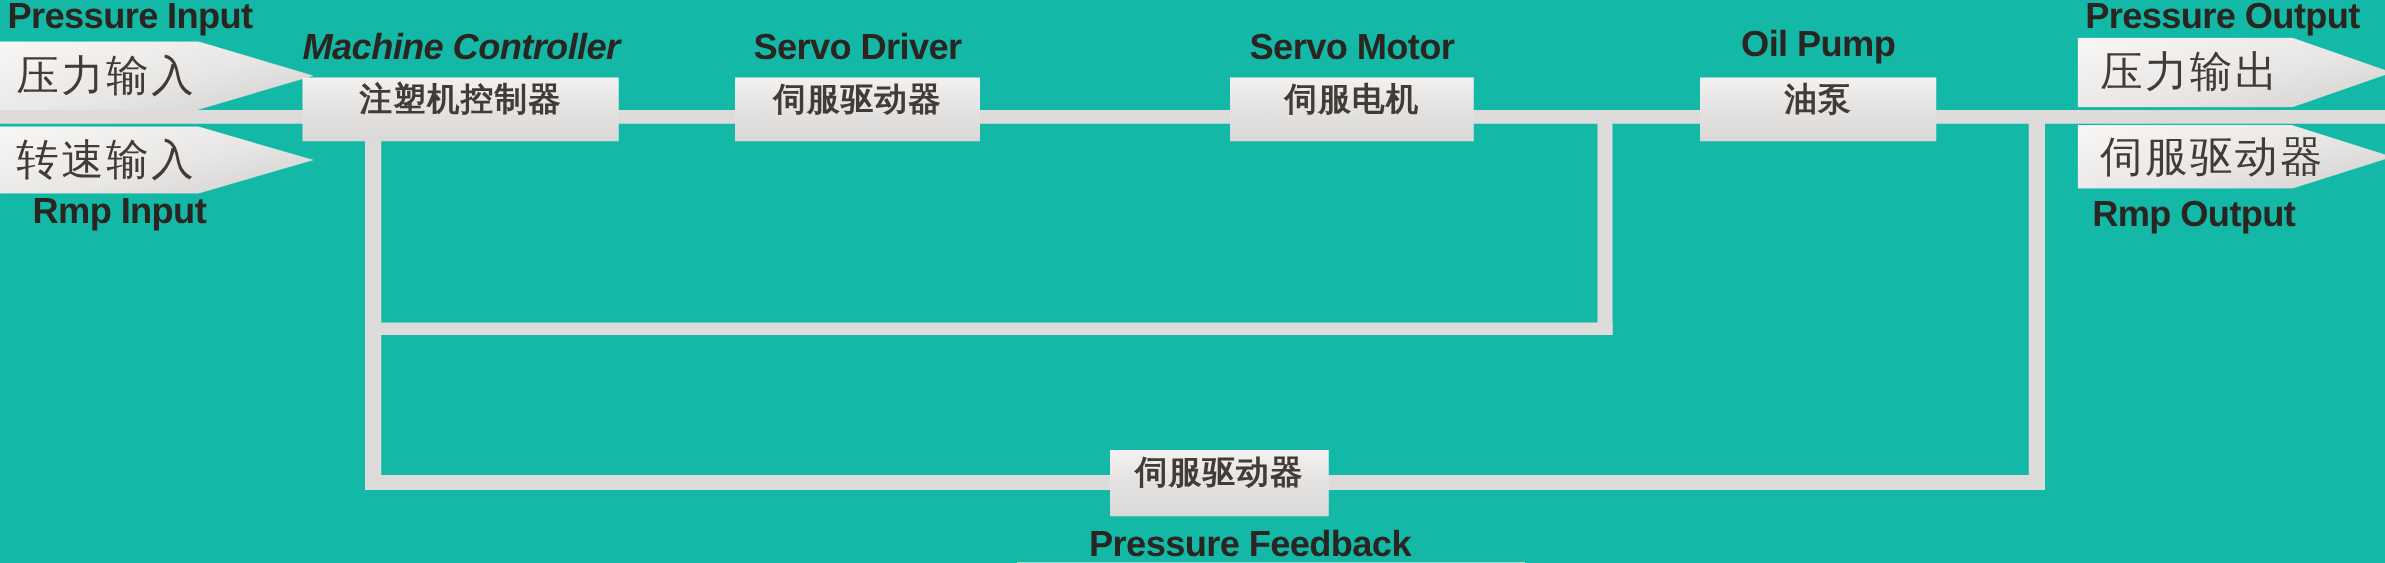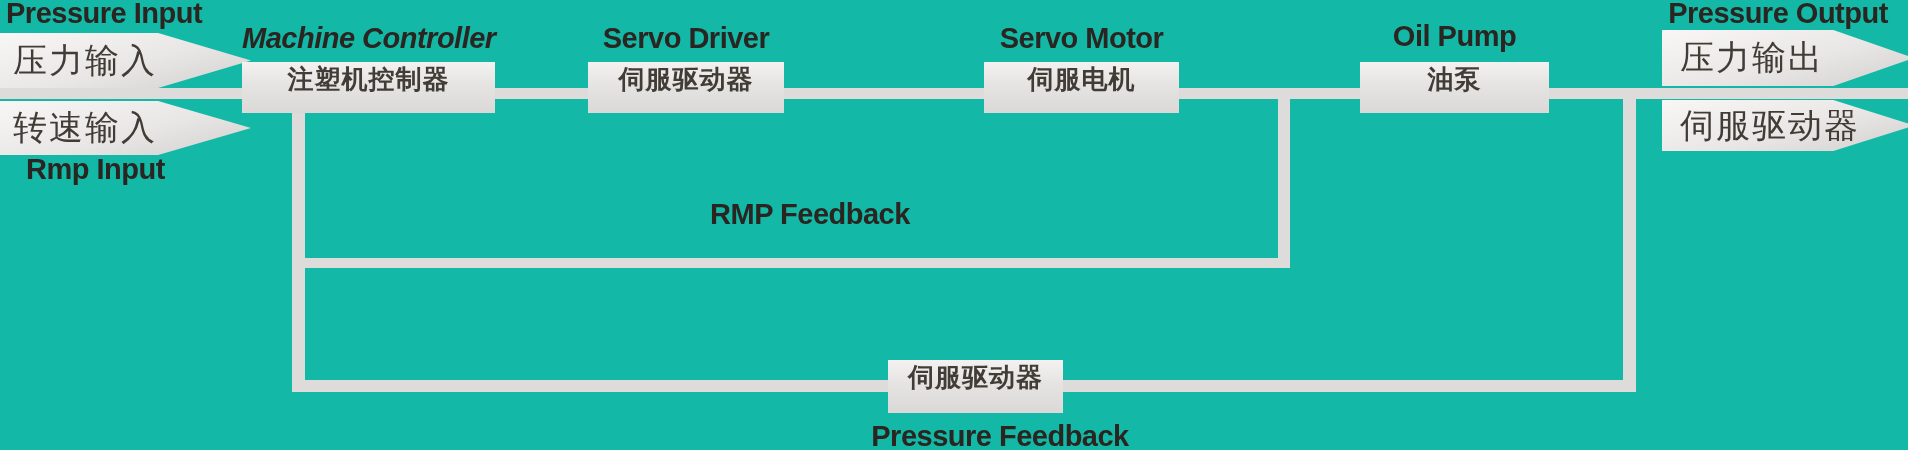--- a/index.html
+++ b/index.html
@@ -88,21 +88,21 @@
     <span>油泵</span>
   </div>
 
   <div class="elabel center" style="left:1658px;top:-3px;width:240px;">Pressure Output</div>
   <div class="arrow arrow-right" style="left:1662px;top:30px;width:234px;height:56px;">
     <span>压力输出</span>
   </div>
   <div class="arrow arrow-right" style="left:1662px;top:100px;width:234px;height:51px;">
     <span>伺服驱动器</span>
   </div>
+  <div class="elabel center" style="left:1660px;top:156px;width:190px;">Rmp Output</div>
 
-  <div class="elabel center" style="left:700px;top:198px;width:220px;">RMP Feedback</div>
 
   <div class="nodebox" style="left:888px;top:360px;width:175px;height:53px;">
     <span>伺服驱动器</span>
   </div>
   <div class="elabel center" style="left:850px;top:420px;width:300px;">Pressure Feedback</div>
 
 </div>
 
 </body></html>

